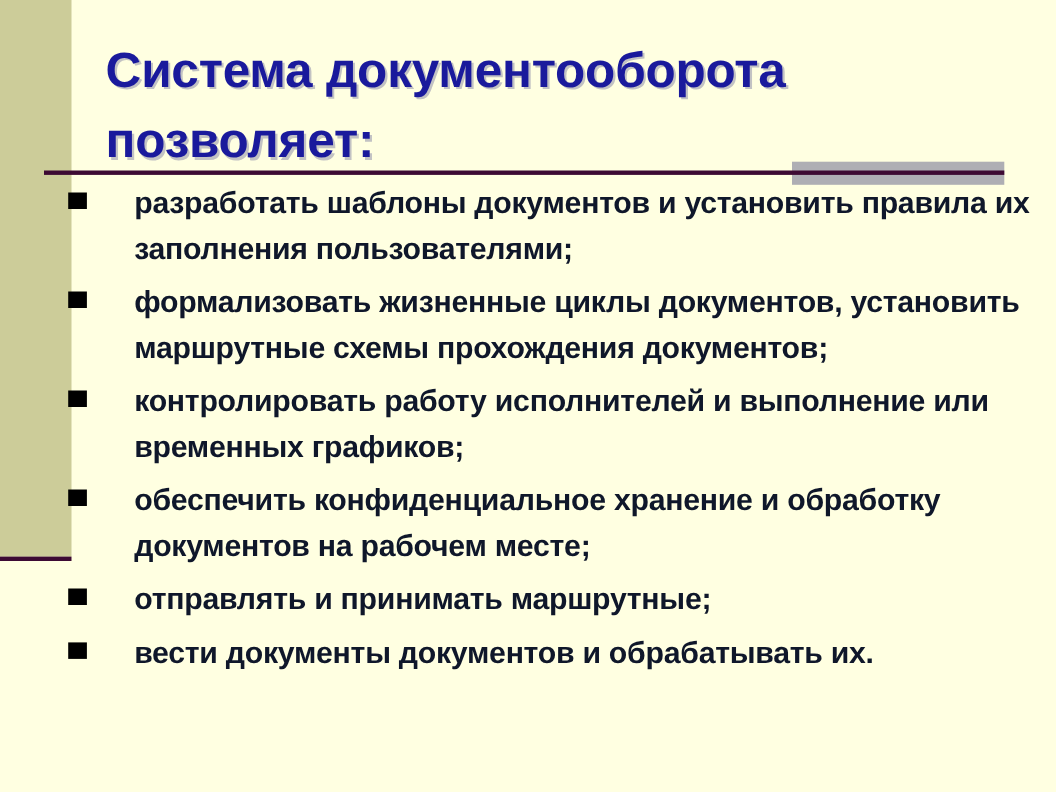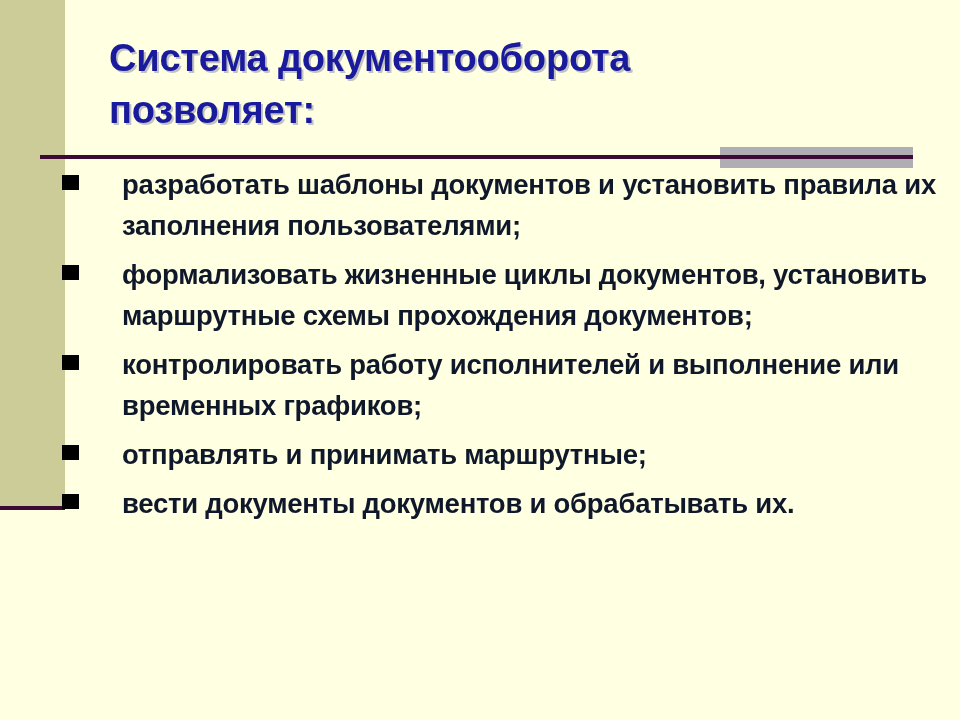--- a/index.html
+++ b/index.html
@@ -56,28 +56,28 @@
     left: 40px;
     top: 155px;
     width: 873px;
     height: 4px;
     background: #3D0A33;
   }
 
   
   #title {
     position: absolute;
-    left: 109px;
+    left: 96px;
     top: 32px;
     width: 840px;
     color: #1A1A9C;
     font-family: "Liberation Sans", sans-serif;
     font-weight: bold;
-    font-size: 38px;
-    line-height: 52px;
+    font-size: 45px;
+    line-height: 64px;
     letter-spacing: -0.2px;
     text-shadow: 2px 2px 0 rgba(120,120,160,0.45);
     white-space: pre-line;
   }
 
   
   #bullet-list {
     position: absolute;
     left: 62px;
     top: 164px;
@@ -131,20 +131,24 @@
     <div class="bullet-row">
       <span class="bullet-marker"></span>
       <span class="bullet-text">формализовать жизненные циклы документов, установить маршрутные схемы прохождения документов;</span>
     </div>
 
     <div class="bullet-row">
       <span class="bullet-marker"></span>
       <span class="bullet-text">контролировать работу исполнителей и выполнение или временных графиков;</span>
     </div>
 
+    <div class="bullet-row">
+      <span class="bullet-marker"></span>
+      <span class="bullet-text">обеспечить конфиденциальное хранение и обработку документов на рабочем месте;</span>
+    </div>
 
     <div class="bullet-row">
       <span class="bullet-marker"></span>
       <span class="bullet-text">отправлять и принимать маршрутные;</span>
     </div>
 
     <div class="bullet-row">
       <span class="bullet-marker"></span>
       <span class="bullet-text">вести документы документов и обрабатывать их.</span>
     </div>

